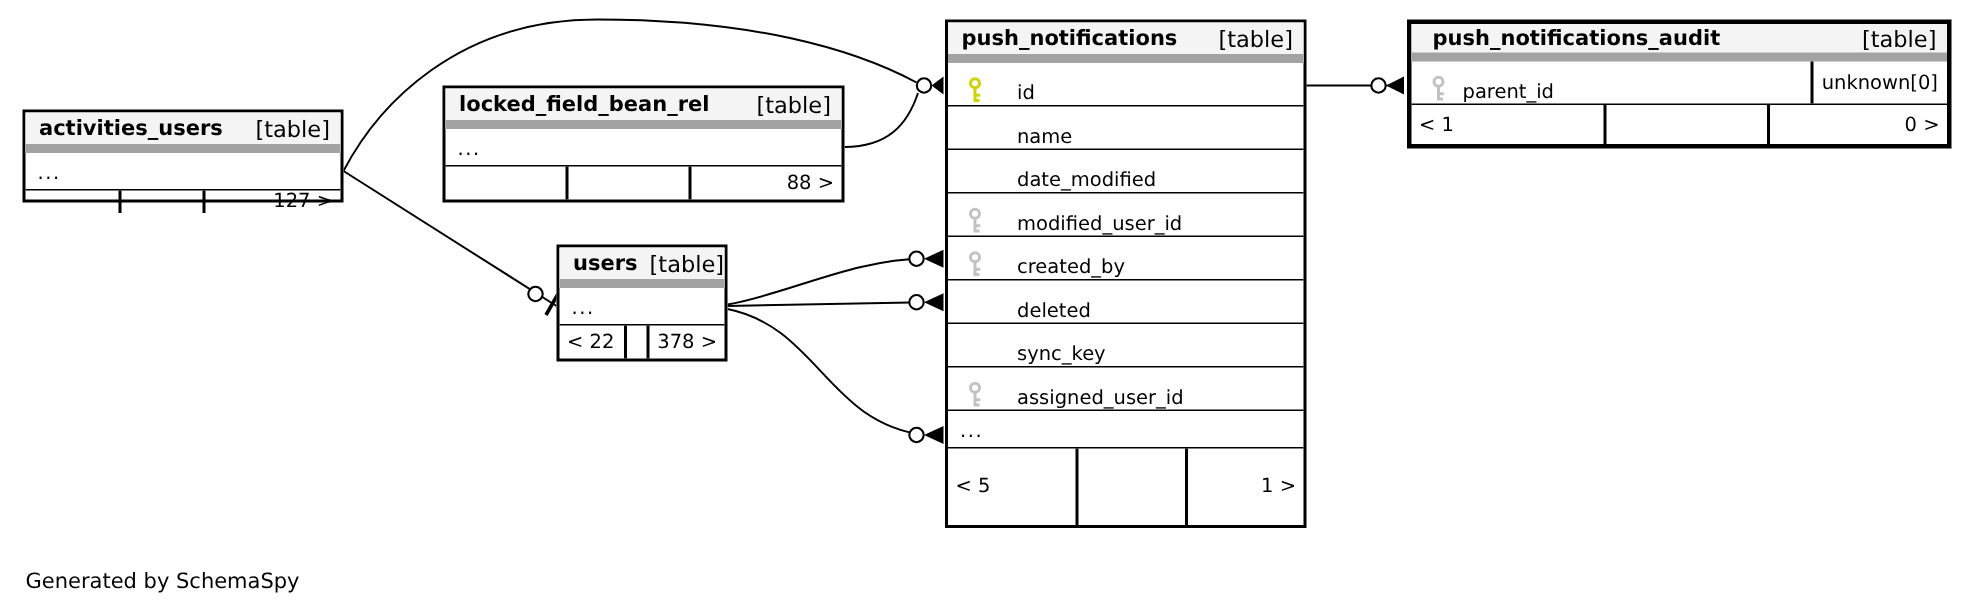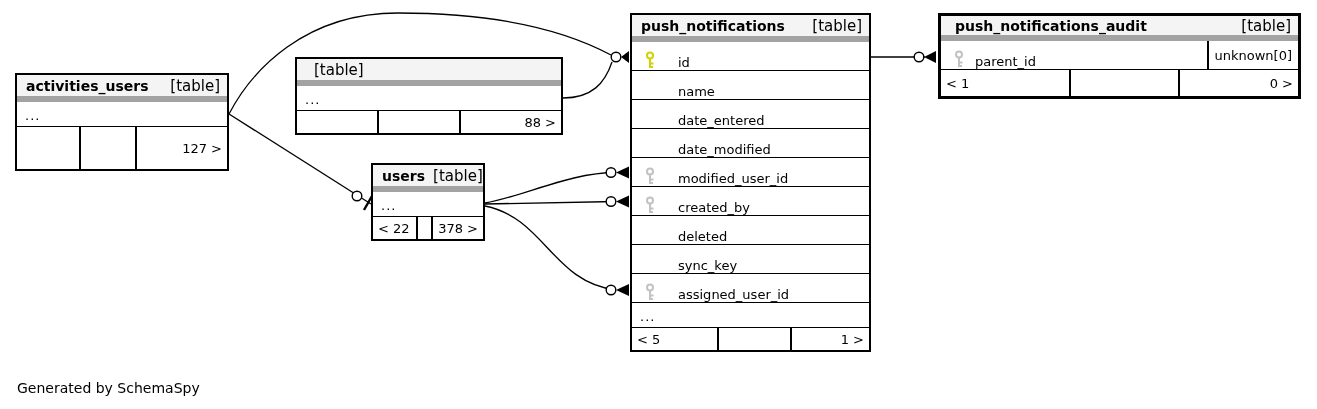--- a/index.html
+++ b/index.html
@@ -114,35 +114,36 @@
     <circle class="zero" cx="611" cy="201.5" r="4.8"></circle>
     <polygon class="crow" points="616,201.5 629,195.5 629,207.5"></polygon>
 
     <circle class="zero" cx="611" cy="290" r="4.8"></circle>
     <polygon class="crow" points="616,290 629,284 629,296"></polygon>
 
     <circle class="zero" cx="919" cy="57" r="4.8"></circle>
     <polygon class="crow" points="924,57 936,51 936,63"></polygon>
   </svg>
 
-  <div class="tbl" style="left:15px;top:73px;width:214px;height:98px;">
+  <div class="tbl" style="left:15px;top:73px;width:214px;height:62px;">
     <div class="hdr">
       <span class="tname">activities_users</span>
       <span class="ttype">[table]</span>
     </div>
     <div class="ell">...</div>
     <div class="ftr">
       <span class="fc left" style="width:62px"></span>
       <span class="fc mid" style="width:56px"></span>
       <span class="fc right">127 &gt;</span>
     </div>
   </div>
 
   <div class="tbl" style="left:295px;top:57px;width:268px;height:78px;">
     <div class="hdr">
+      <span class="tname">locked_field_bean_rel</span>
       <span class="ttype">[table]</span>
     </div>
     <div class="ell">...</div>
     <div class="ftr">
       <span class="fc left" style="width:80px"></span>
       <span class="fc mid" style="width:82px"></span>
       <span class="fc right">88 &gt;</span>
     </div>
   </div>
 
@@ -178,26 +179,20 @@
     <div class="row">
       <span class="keyicon none">
           <svg width="12" height="19" viewBox="0 0 12 19"></svg>
         </span>
       <span class="cname">name</span>
     </div>
     <div class="row">
       <span class="keyicon none">
           <svg width="12" height="19" viewBox="0 0 12 19"></svg>
         </span>
-      <span class="cname">date_entered</span>
-    </div>
-    <div class="row">
-      <span class="keyicon none">
-          <svg width="12" height="19" viewBox="0 0 12 19"></svg>
-        </span>
       <span class="cname">date_modified</span>
     </div>
     <div class="row">
       <span class="keyicon fk">
           <svg width="12" height="19" viewBox="0 0 12 19">
             <g fill="none" stroke="currentColor" stroke-width="2">
               <circle cx="6" cy="4.5" r="3"></circle>
               <path d="M6 7.5 L6 17 M6 12.5 L9.5 12.5 M6 16 L9 16"></path>
             </g>
           </svg>

